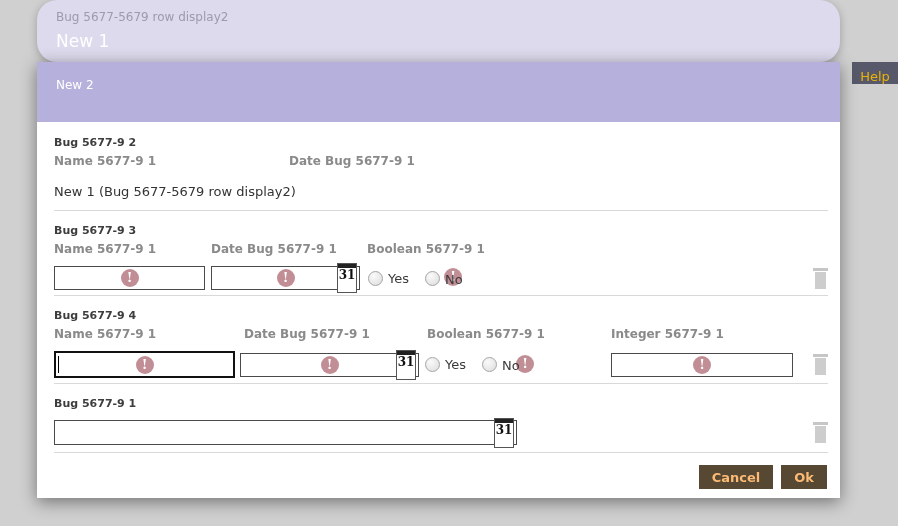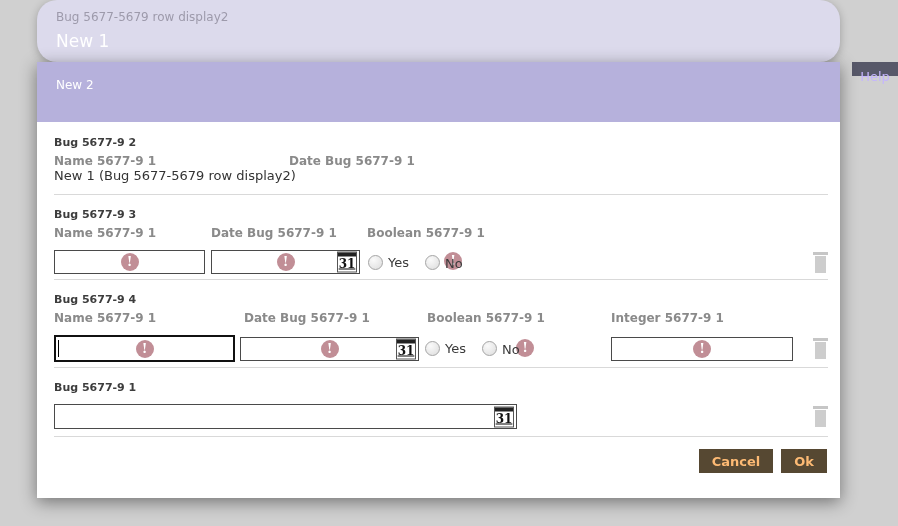--- a/index.html
+++ b/index.html
@@ -21,52 +21,52 @@
   body{font-family:"DejaVu Sans","Liberation Sans",sans-serif;background:var(--page-bg);}
   .stage{position:relative;width:898px;height:526px;overflow:hidden;}
 
   
   .back-dialog{position:absolute;left:37px;top:0;width:803px;height:62px;
     background:var(--back-dlg-bg);padding:10px 0 0 19px;box-shadow:0 2px 8px rgba(0,0,0,.25);border-radius:20px;}
   .back-sub{font-size:12px;color:var(--back-sub);}
   .back-title{font-size:17px;color:#ffffff;margin-top:7px;}
 
   
-  .help-btn{position:absolute;right:0;top:62px;width:46px;height:14px;background:var(--help-bg);
-    color:#c4b5fd;font-size:13px;line-height:29px;text-align:center;cursor:pointer;}
+  .help-btn{position:absolute;right:0;top:62px;width:46px;height:22px;background:var(--help-bg);
+    color:#eab308;font-size:13px;line-height:29px;text-align:center;cursor:pointer;}
 
   
   .dialog{position:absolute;left:37px;top:62px;width:803px;height:436px;background:#fff;
     box-shadow:0 4px 16px rgba(0,0,0,.45);}
   .dlg-header{height:60px;background:var(--header-bg);padding:10px 0 0 19px;}
   .dlg-sub{font-size:12px;color:var(--header-sub);}
   .dlg-title{font-size:12px;color:#ffffff;margin-top:6px;}
 
   .dlg-body{padding:0 12px 0 17px;position:relative;}
 
   .section-title{font-size:11px;font-weight:bold;color:var(--title);margin-top:13px;}
   .dlg-body .section-title:first-child{margin-top:14px;}
   .labels-row{display:flex;margin-top:5px;}
   .flabel{font-size:12px;font-weight:bold;color:var(--label);white-space:nowrap;}
-  .value-text{font-size:13px;color:#333;margin-top:0;}
+  .value-text{font-size:13px;color:#333;margin-top:16px;}
   hr.divider{border:none;border-top:1px solid var(--divider);margin-top:11px;}
 
   .controls-row{display:flex;align-items:center;margin-top:10px;}
 
   .field{position:relative;height:24px;}
   .field input{width:100%;height:100%;border:1px solid var(--input-border);background:#fff;
     font-size:13px;padding:2px 4px;outline:none;}
   .field.focused{height:27px;}
   .field.focused input{border:2px solid #111;}
   .caret{position:absolute;left:4px;top:5px;width:1px;height:17px;background:#000;}
   .err{position:absolute;left:50%;top:50%;transform:translate(-50%,-50%);width:18px;height:18px;
     border-radius:50%;background:var(--err);color:#fff;font-family:"DejaVu Serif",serif;
     font-weight:bold;font-size:13px;line-height:18px;text-align:center;}
-  .cal{position:absolute;right:3px;top:50%;transform:translateY(-50%);width:20px;height:21px;
-    border:1px solid #555;background:#fff;cursor:pointer;text-decoration:underline;}
+  .cal{position:absolute;right:3px;top:50%;transform:translateY(-50%);width:20px;height:30px;
+    border:1px solid #555;background:#fff;cursor:pointer;}
   .cal::before{content:"";display:block;height:4px;background:#222;}
   .cal .cal-num{display:block;font-family:"DejaVu Serif",serif;font-weight:bold;font-size:12px;
     color:#111;text-align:center;line-height:15px;}
 
   .radio-group{display:flex;align-items:center;}
   .radio{display:flex;align-items:center;cursor:pointer;margin-right:16px;}
   .radio-circle{width:15px;height:15px;border-radius:50%;border:1px solid #a5a5a5;
     background:radial-gradient(circle at 35% 30%,#fafafa,#dcdcdc);margin-right:5px;flex:none;}
   .radio-text{font-size:13px;color:#3a3a3a;position:relative;z-index:1;}
   .no-wrap{position:relative;display:inline-block;}

